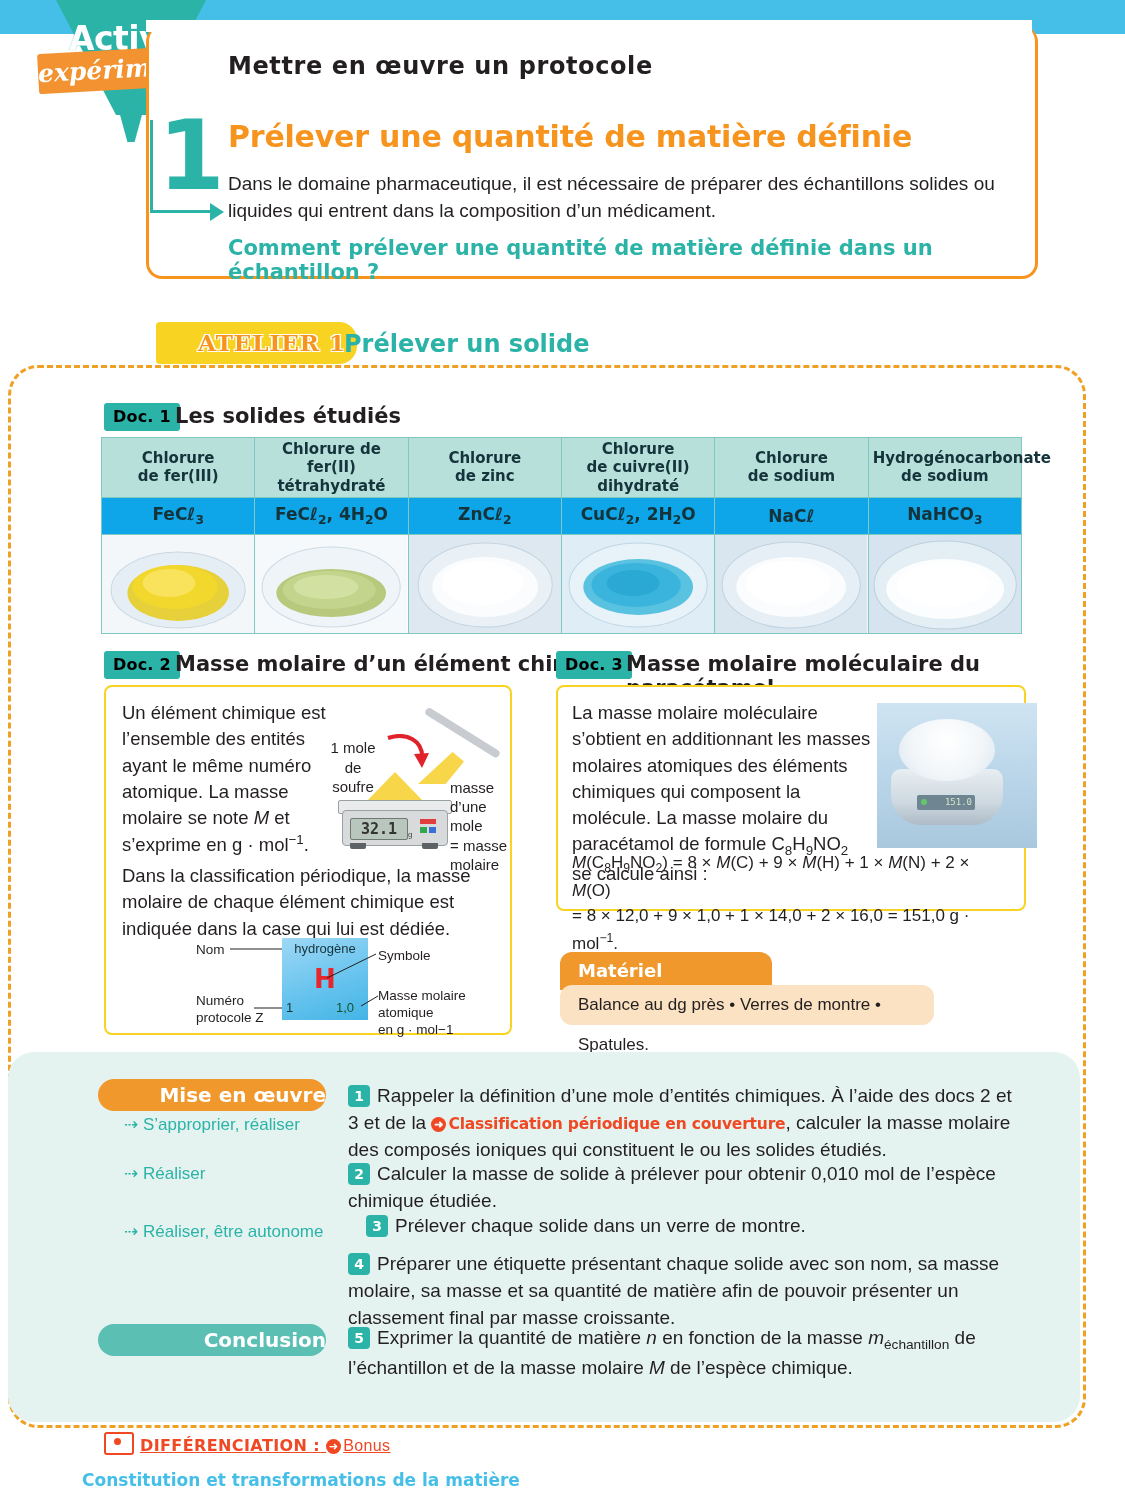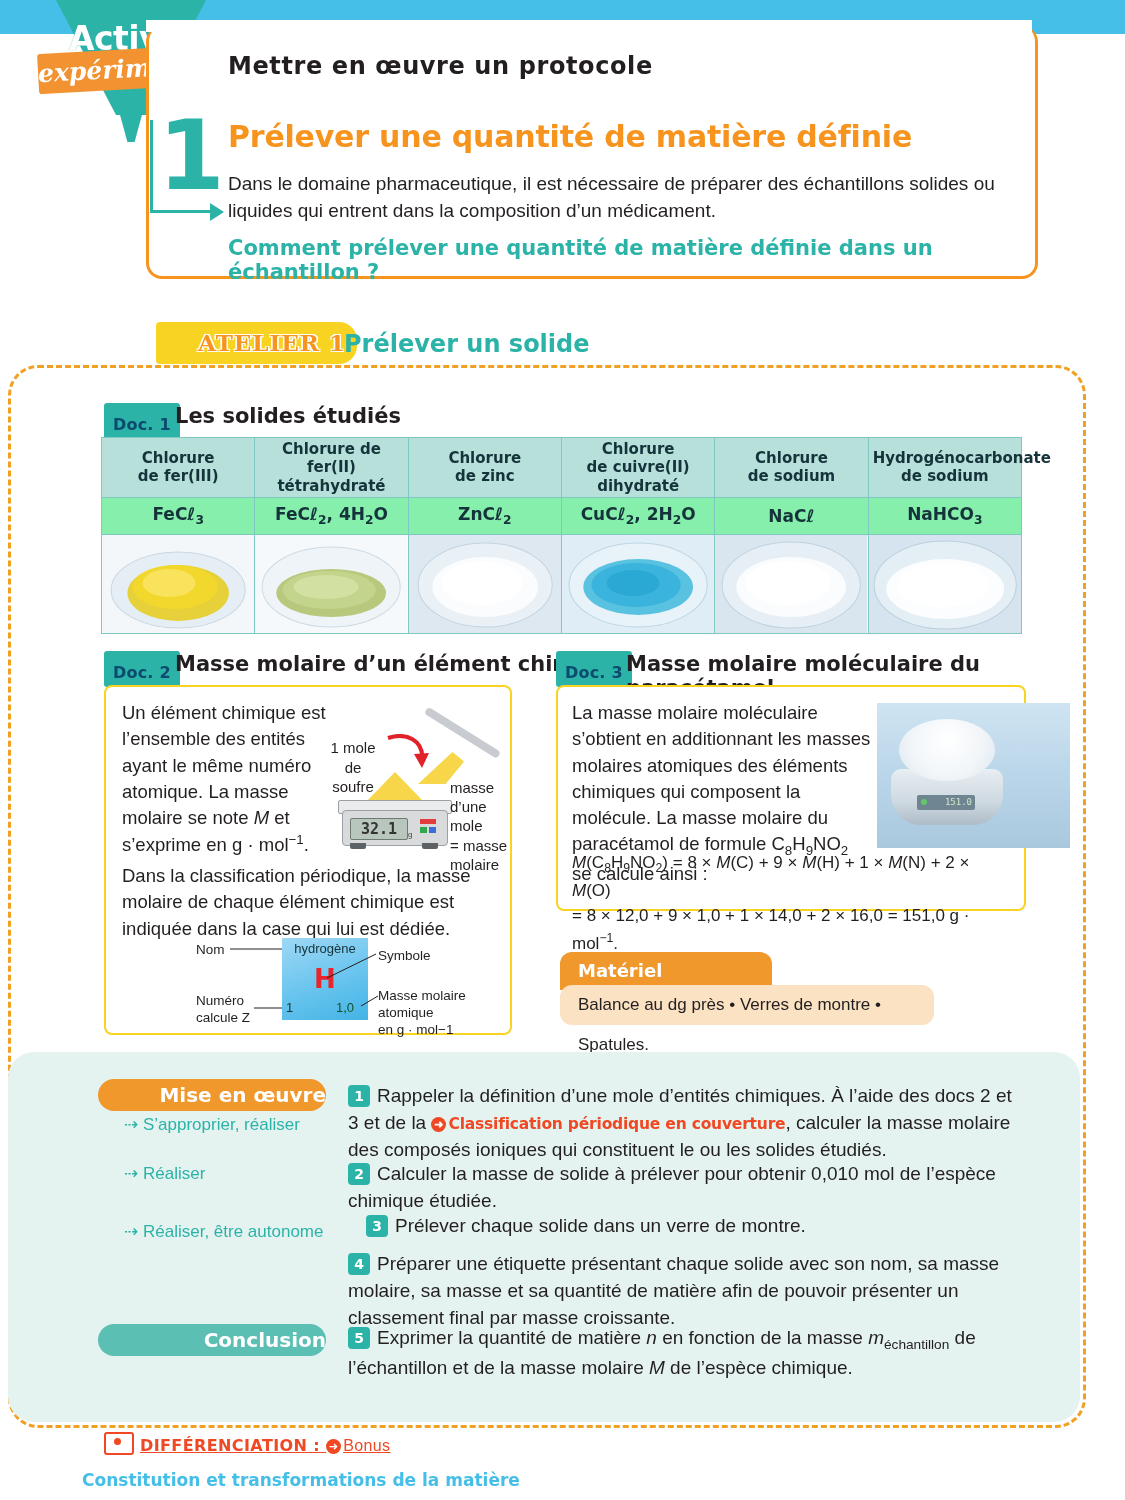--- a/index.html
+++ b/index.html
@@ -57,33 +57,33 @@
     font-family:"DejaVu Serif",serif;font-weight:bold;font-size:23px;color:#f7941e;
     letter-spacing:1px;text-shadow:-1.4px -1.4px 0 #fff,1.4px -1.4px 0 #fff,-1.4px 1.4px 0 #fff,1.4px 1.4px 0 #fff;}
   .atelier-label{position:absolute;left:344px;top:330px;font-family:"DejaVu Sans",sans-serif;
     font-weight:bold;font-size:24px;color:#2bb3a8;}
 
   
   .atelier-frame{position:absolute;left:8px;top:365px;width:1072px;height:1057px;
     border:3px dashed #f0a124;border-radius:30px;}
 
   
-  .doc-chip{position:absolute;background:#2bb3a8;color:#0c4a6e;border-radius:3px;
+  .doc-chip{position:absolute;background:#2bb3a8;color:#000000;border-radius:3px;
     font-family:"DejaVu Sans",sans-serif;font-weight:bold;font-size:16px;
-    padding:12px 9px 5px;letter-spacing:0.2px;}
+    padding:4px 9px 5px;letter-spacing:0.2px;}
   .doc-title{position:absolute;font-family:"DejaVu Sans",sans-serif;font-weight:bold;
     font-size:21px;color:#231f20;}
 
   
   .d1table{position:absolute;left:101px;top:437px;width:921px;border-collapse:collapse;
     table-layout:fixed;}
   .d1table th{background:#b7e0db;border:1.5px solid #7fc9c2;height:48px;
     font-family:"DejaVu Sans",sans-serif;font-weight:bold;font-size:15px;color:#14333a;
     line-height:1.22;padding:2px 4px;}
-  .d1table td.formula{background:#86efac;border:1.5px solid #7fc9c2;height:34px;text-align:center;
+  .d1table td.formula{background:#0ea5e9;border:1.5px solid #7fc9c2;height:34px;text-align:center;
     font-family:"DejaVu Sans",sans-serif;font-weight:bold;font-size:17px;color:#14333a;}
   .d1table td.pic{border:1.5px solid #7fc9c2;height:98px;padding:0;}
   .sample{width:100%;height:98px;display:block;}
 
   
   .ybox{position:absolute;border:2px solid #f9d322;border-radius:8px;background:#fff;}
 
   .d2text{position:absolute;left:122px;top:700px;width:215px;font-size:18.5px;line-height:1.42;color:#231f20;}
   .d2text2{position:absolute;left:122px;top:863px;width:372px;font-size:18.5px;line-height:1.42;color:#231f20;}
 
@@ -120,21 +120,21 @@
   .psym{position:absolute;left:86px;top:26px;width:86px;text-align:center;font-family:"DejaVu Sans",sans-serif;
     font-weight:bold;font-size:26px;color:#e8252b;}
   .pz{position:absolute;left:90px;top:62px;font-size:13px;color:#14333a;}
   .pm{position:absolute;left:140px;top:62px;font-size:13px;color:#14532d;}
   .plbl{position:absolute;font-size:13.5px;color:#231f20;line-height:1.25;}
 
   
   .d3text{position:absolute;left:572px;top:700px;width:300px;font-size:18.5px;line-height:1.42;color:#231f20;}
   .d3formula{position:absolute;left:572px;top:850px;width:440px;font-size:17px;line-height:1.5;color:#231f20;}
   .d3img{position:absolute;left:877px;top:703px;width:160px;height:145px;
-    background:linear-gradient(180deg,#cfe4f2 0%,#bcd7ea 45%,#a9c8de 100%);padding-left:33px;}
+    background:linear-gradient(180deg,#cfe4f2 0%,#bcd7ea 45%,#a9c8de 100%);}
   .d3-bowl{position:absolute;left:22px;top:16px;width:96px;height:62px;border-radius:50%;
     background:radial-gradient(circle at 50% 35%,#ffffff 0%,#f2f6f9 55%,#dbe6ee 100%);}
   .d3-base{position:absolute;left:14px;top:66px;width:112px;height:56px;border-radius:10px 10px 30px 30px;
     background:linear-gradient(180deg,#e8eef2 0%,#cdd8e0 60%,#aebcc7 100%);}
   .d3-screen{position:absolute;left:40px;top:92px;width:58px;height:15px;background:#6f8592;border-radius:2px;
     font-family:"DejaVu Sans Mono",monospace;font-size:9px;color:#cfe9c9;text-align:right;line-height:15px;padding-right:3px;box-sizing:border-box;}
   .d3-dot{position:absolute;left:44px;top:96px;width:6px;height:6px;border-radius:50%;background:#63c86a;}
 
   
   .mat-chip{position:absolute;left:560px;top:952px;width:212px;height:38px;background:#f0982c;
@@ -331,21 +331,21 @@
     <div class="pm">1,0</div>
     <svg style="position:absolute;left:0;top:0;width:300px;height:88px;" viewBox="0 0 300 88">
       <line x1="34" y1="11" x2="86" y2="11" stroke="#231f20" stroke-width="1"></line>
       <line x1="58" y1="70" x2="86" y2="70" stroke="#231f20" stroke-width="1"></line>
       <line x1="131" y1="40" x2="180" y2="16" stroke="#231f20" stroke-width="1"></line>
       <line x1="165" y1="68" x2="182" y2="58" stroke="#231f20" stroke-width="1"></line>
     </svg>
     <div class="plbl" style="left:0px;top:4px;">Nom</div>
     <div class="plbl" style="left:0px;top:55px;">
       <span>Numéro</span><br>
-      <span>calcule Z</span>
+      <span>protocole Z</span>
     </div>
     <div class="plbl" style="left:182px;top:10px;">Symbole</div>
     <div class="plbl" style="left:182px;top:50px;">
       <span>Masse molaire atomique</span><br>
       <span>en g · mol−1</span>
     </div>
   </div>
 
   <div class="doc-chip" style="left:556px;top:651px;">Doc. 3</div>
   <div class="doc-title" style="left:626px;top:652px;">Masse molaire moléculaire du paracétamol</div>

